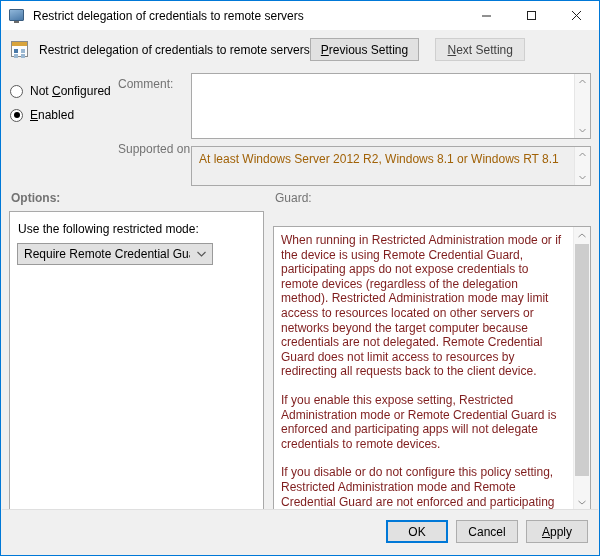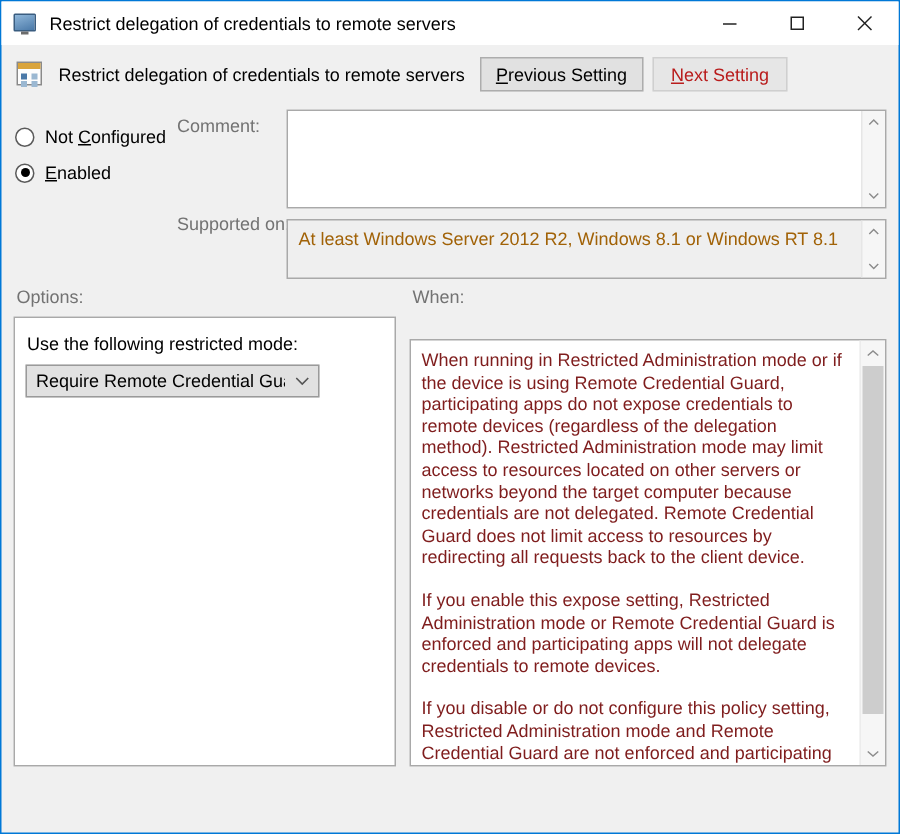--- a/index.html
+++ b/index.html
@@ -80,40 +80,40 @@
     position: relative;
     flex: 0 0 auto;
   }
   .header-text {
     font-size: 12px;
     white-space: nowrap;
     flex: 1 1 auto;
   }
   .hdr-btns {
     display: flex;
-    gap: 6px;
+    gap: 16px;
     margin-right: 73px;
     flex: 0 0 auto;
   }
   .btn {
     font-family: "Liberation Sans", sans-serif;
     font-size: 12px;
     background: #e1e1e1;
     border: 1px solid #adadad;
     height: 23px;
     min-width: 90px;
     padding: 0 10px;
     color: #000;
     display: flex;
     align-items: center;
     justify-content: center;
     box-sizing: border-box;
   }
   .btn.disabled {
-    color: #b91c1c;
+    color: #404040;
     border-color: #cfcfcf;
     background: #e6e6e6;
   }
   .btn u { text-decoration: underline; }
   .btn.disabled u { text-decoration: underline; }
 
   
   .upper {
     position: absolute;
     left: 1px; top: 68px;
@@ -153,21 +153,21 @@
   .radio-label { font-size: 12px; }
   .radio-label u { text-decoration: underline; }
 
   .field-label {
     position: absolute;
     font-size: 12px;
     color: #737373;
   }
   .lbl-comment { left: 117px; top: 76px; }
   .lbl-supported { left: 117px; top: 141px; }
-  .lbl-options { left: 10px; top: 190px; }
+  .lbl-options { left: 10px; top: 190px; font-weight: bold; }
   .lbl-help { left: 274px; top: 190px; }
 
   .textbox {
     position: absolute;
     background: #ffffff;
     border: 1px solid #a9a9a9;
     box-sizing: border-box;
     overflow: hidden;
   }
   .tb-comment {
@@ -457,21 +457,21 @@
       </div>
       <div class="sb-arrow down">
         <svg width="7" height="5" viewBox="0 0 7 5">
             <polyline points="0.5,1 3.5,4 6.5,1" fill="none" stroke="currentColor" stroke-width="1"></polyline>
           </svg>
       </div>
     </div>
   </div>
 
   <div class="field-label lbl-options">Options:</div>
-  <div class="field-label lbl-help">When:</div>
+  <div class="field-label lbl-help">Guard:</div>
 
   <div class="panel panel-options">
     <div class="opt-label">Use the following restricted mode:</div>
     <div class="combo">
       <span class="combo-text">Require Remote Credential Guard</span>
       <span class="combo-arrow">
         <svg width="9" height="6" viewBox="0 0 9 6">
             <polyline points="0.5,1 4.5,5 8.5,1" fill="none" stroke="currentColor" stroke-width="1.1"></polyline>
           </svg>
       </span>
@@ -492,14 +492,23 @@
       </div>
       <div class="sb-thumb"></div>
       <div class="sb-arrow down">
         <svg width="8" height="5" viewBox="0 0 8 5">
             <polyline points="0.5,1 4,4 7.5,1" fill="none" stroke="currentColor" stroke-width="1"></polyline>
           </svg>
       </div>
     </div>
   </div>
 
+  <div class="footer">
+    <div class="footer-btns">
+      <div class="fbtn default">OK</div>
+      <div class="fbtn">Cancel</div>
+      <div class="fbtn">
+          <span><u>A</u>pply</span>
+        </div>
+    </div>
+  </div>
 
 </div>
 
 </body></html>

